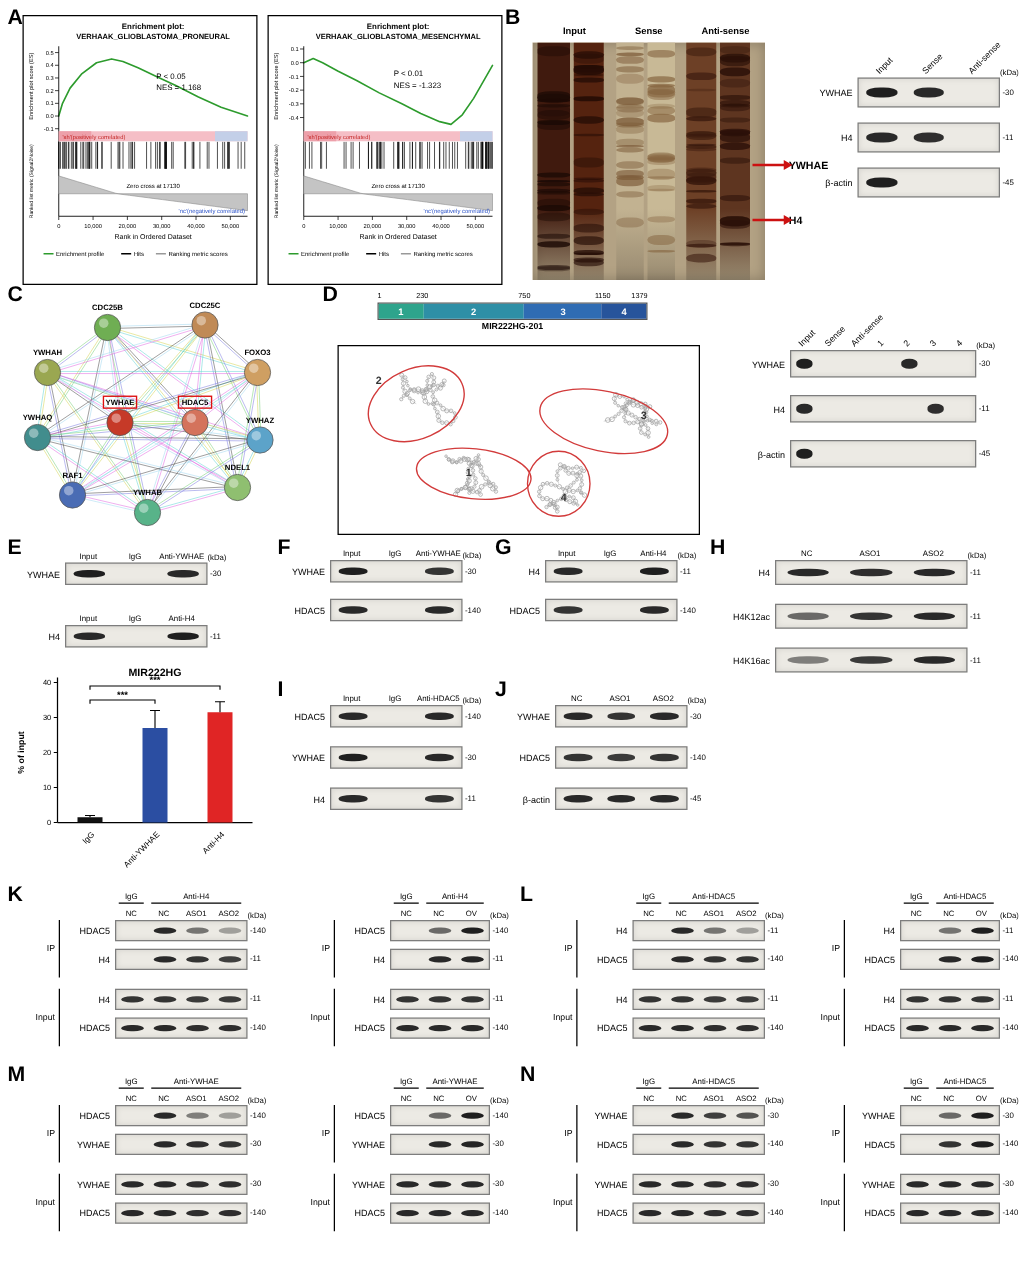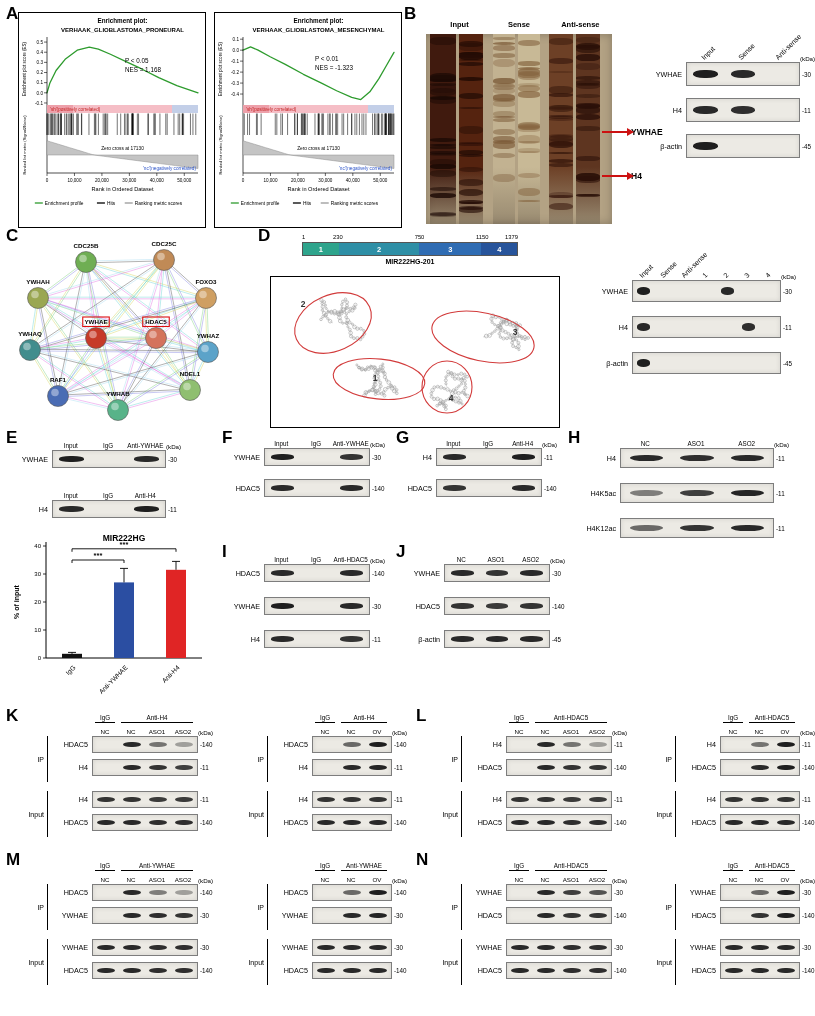--- a/index.html
+++ b/index.html
@@ -1451,33 +1451,33 @@
           <div class="brow" style="margin-bottom: 15px;">
             <span class="bname" style="width: 42px;">H4</span>
             <div class="strip" style="width: 152px; height: 18px;">
               <div class="band" style="width: 33.44px; left: 8.61333px; height: 6.48px; top: 5.76px; opacity: 0.9;"></div>
               <div class="band" style="width: 33.44px; left: 59.28px; height: 6.48px; top: 5.76px; opacity: 0.88;"></div>
               <div class="band" style="width: 33.44px; left: 109.947px; height: 6.48px; top: 5.76px; opacity: 0.9;"></div>
             </div>
             <span class="bmark">-11</span>
           </div>
           <div class="brow" style="margin-bottom: 15px;">
-            <span class="bname" style="width: 42px;">H4K5ac</span>
-            <div class="strip" style="width: 152px; height: 18px;">
-              <div class="band" style="width: 33.44px; left: 8.61333px; height: 6.48px; top: 5.76px; opacity: 0.5;"></div>
-              <div class="band" style="width: 33.44px; left: 59.28px; height: 6.48px; top: 5.76px; opacity: 0.8;"></div>
-              <div class="band" style="width: 33.44px; left: 109.947px; height: 6.48px; top: 5.76px; opacity: 0.92;"></div>
-            </div>
-            <span class="bmark">-11</span>
-          </div>
-          <div class="brow" style="margin-bottom: 15px;">
             <span class="bname" style="width: 42px;">H4K12ac</span>
             <div class="strip" style="width: 152px; height: 18px;">
               <div class="band" style="width: 33.44px; left: 8.61333px; height: 6.48px; top: 5.76px; opacity: 0.6;"></div>
               <div class="band" style="width: 33.44px; left: 59.28px; height: 6.48px; top: 5.76px; opacity: 0.85;"></div>
+              <div class="band" style="width: 33.44px; left: 109.947px; height: 6.48px; top: 5.76px; opacity: 0.9;"></div>
+            </div>
+            <span class="bmark">-11</span>
+          </div>
+          <div class="brow" style="margin-bottom: 15px;">
+            <span class="bname" style="width: 42px;">H4K16ac</span>
+            <div class="strip" style="width: 152px; height: 18px;">
+              <div class="band" style="width: 33.44px; left: 8.61333px; height: 6.48px; top: 5.76px; opacity: 0.5;"></div>
+              <div class="band" style="width: 33.44px; left: 59.28px; height: 6.48px; top: 5.76px; opacity: 0.82;"></div>
               <div class="band" style="width: 33.44px; left: 109.947px; height: 6.48px; top: 5.76px; opacity: 0.9;"></div>
             </div>
             <span class="bmark">-11</span>
           </div>
         </div>
       </div>
   </section>
   <section class="panel" id="panel-I">
     <span class="plabel">I</span>
     <div id="i-blot">

